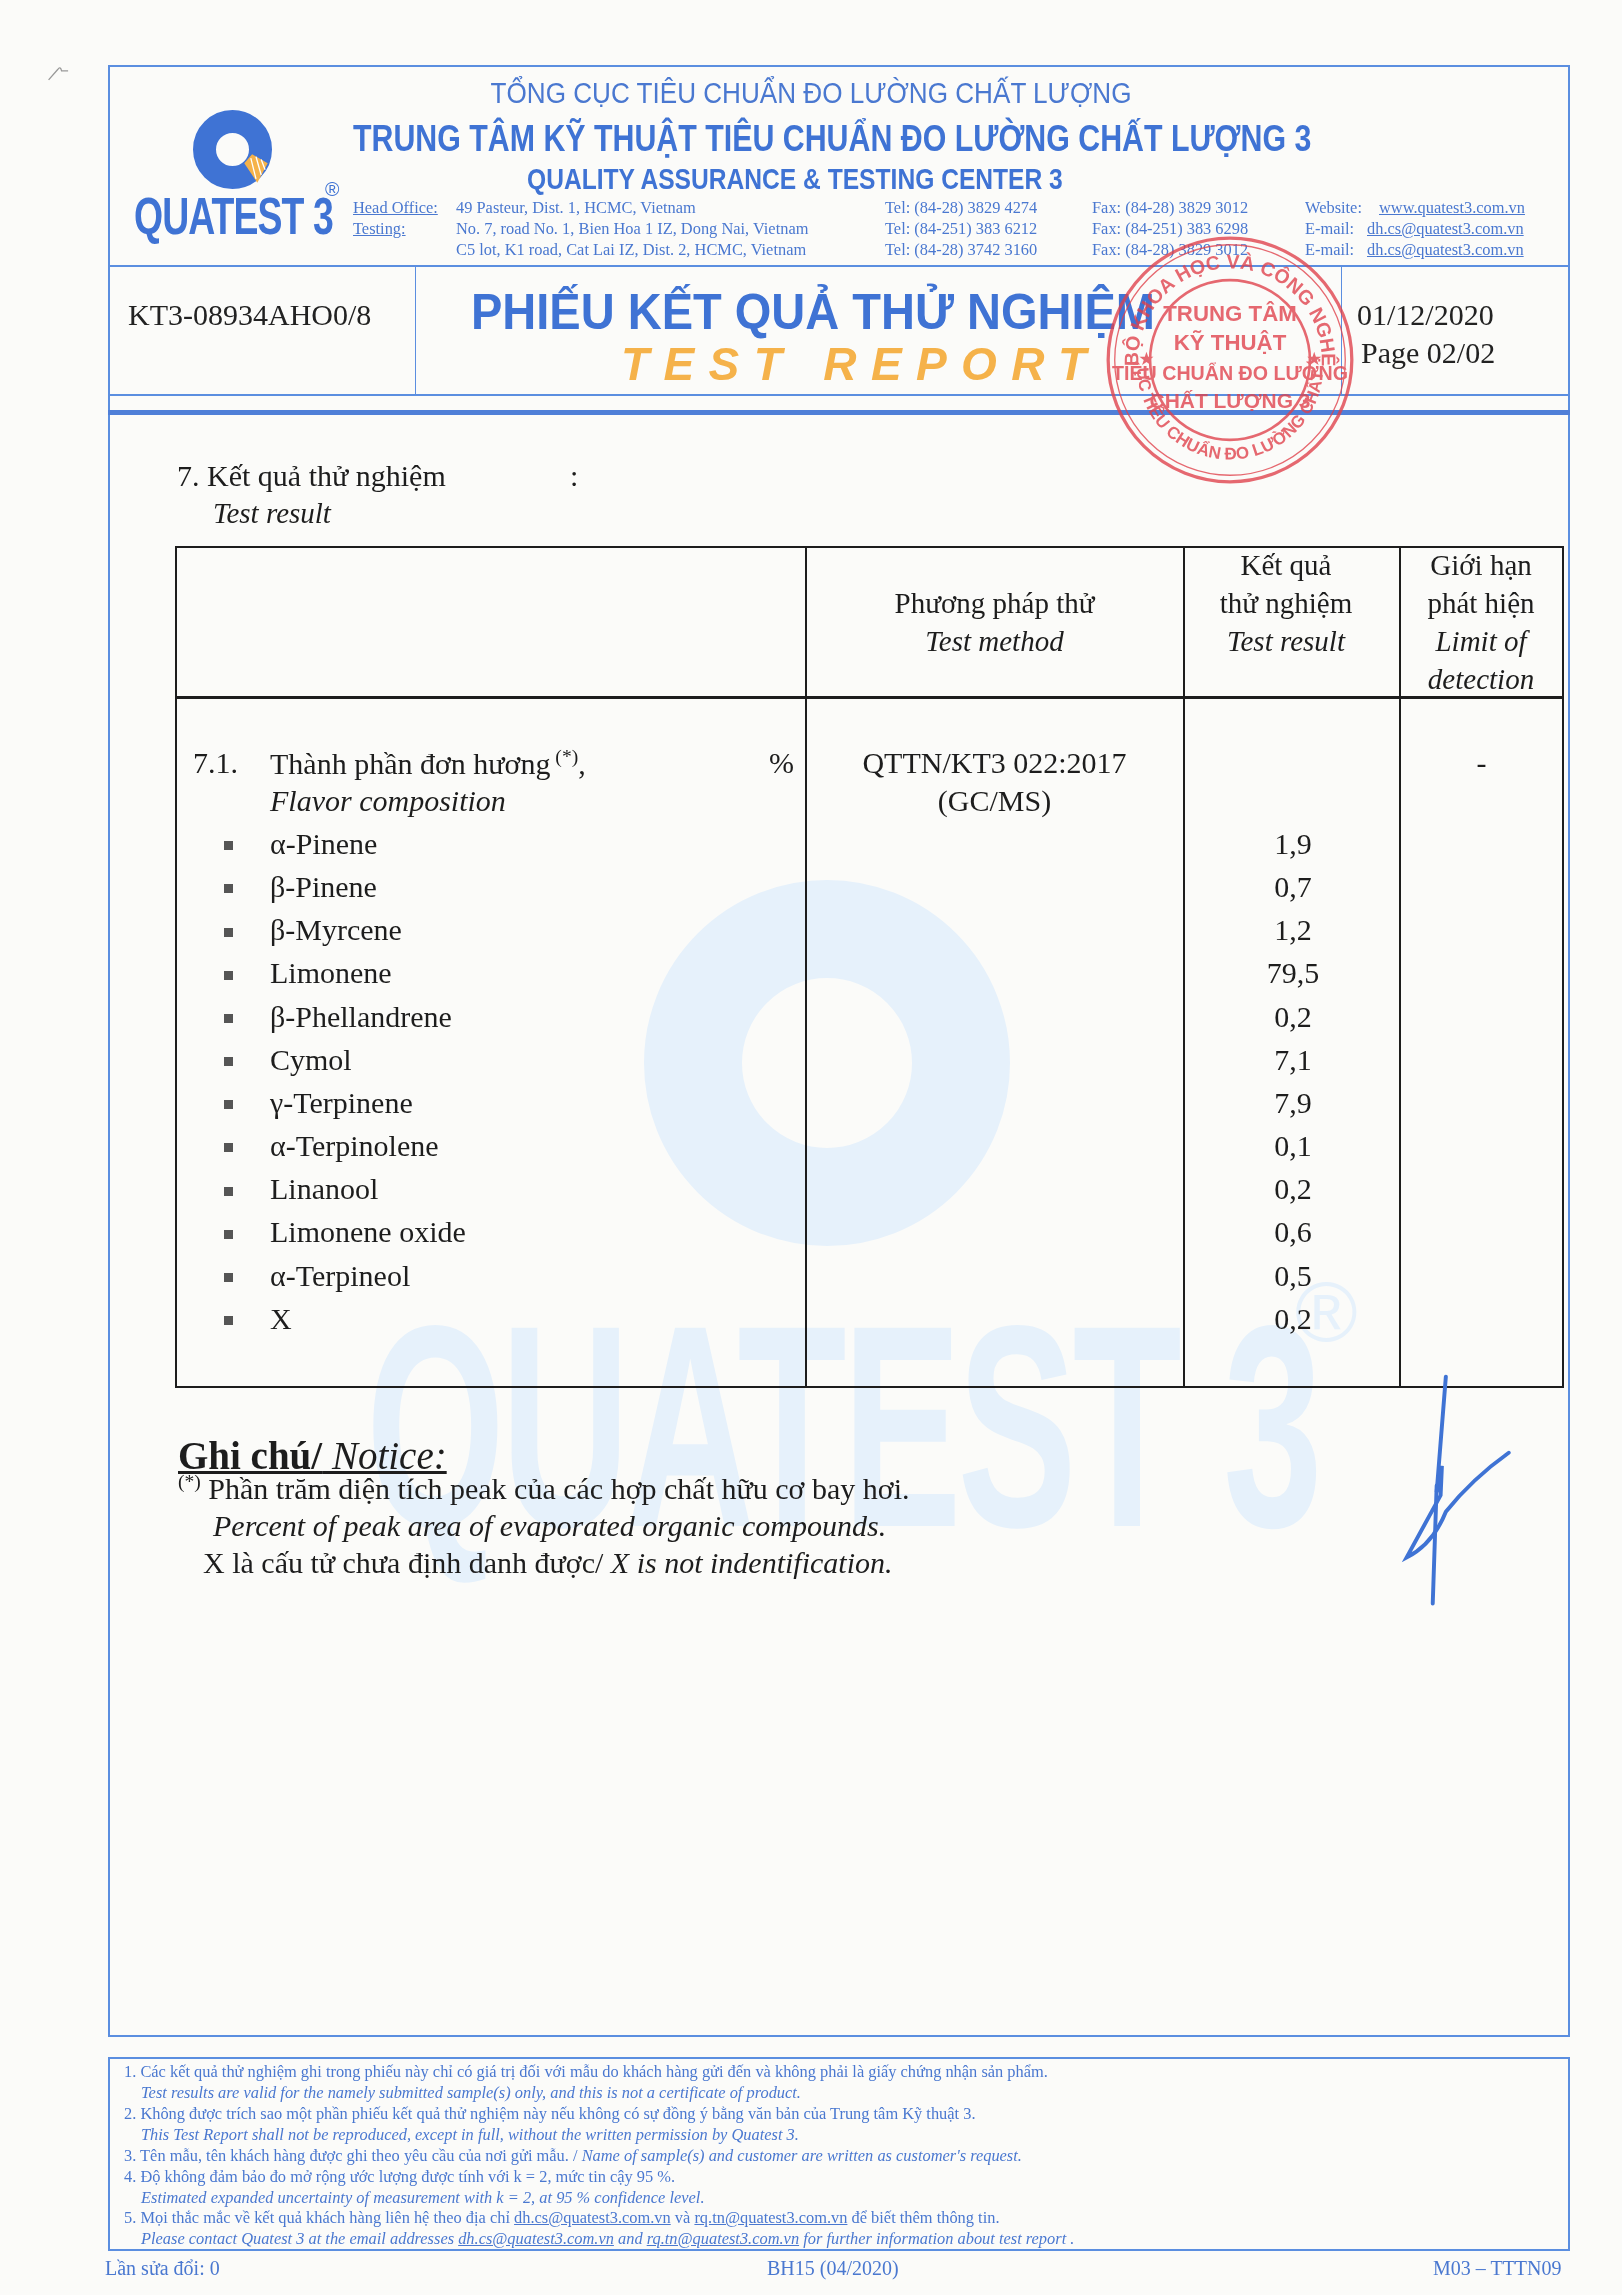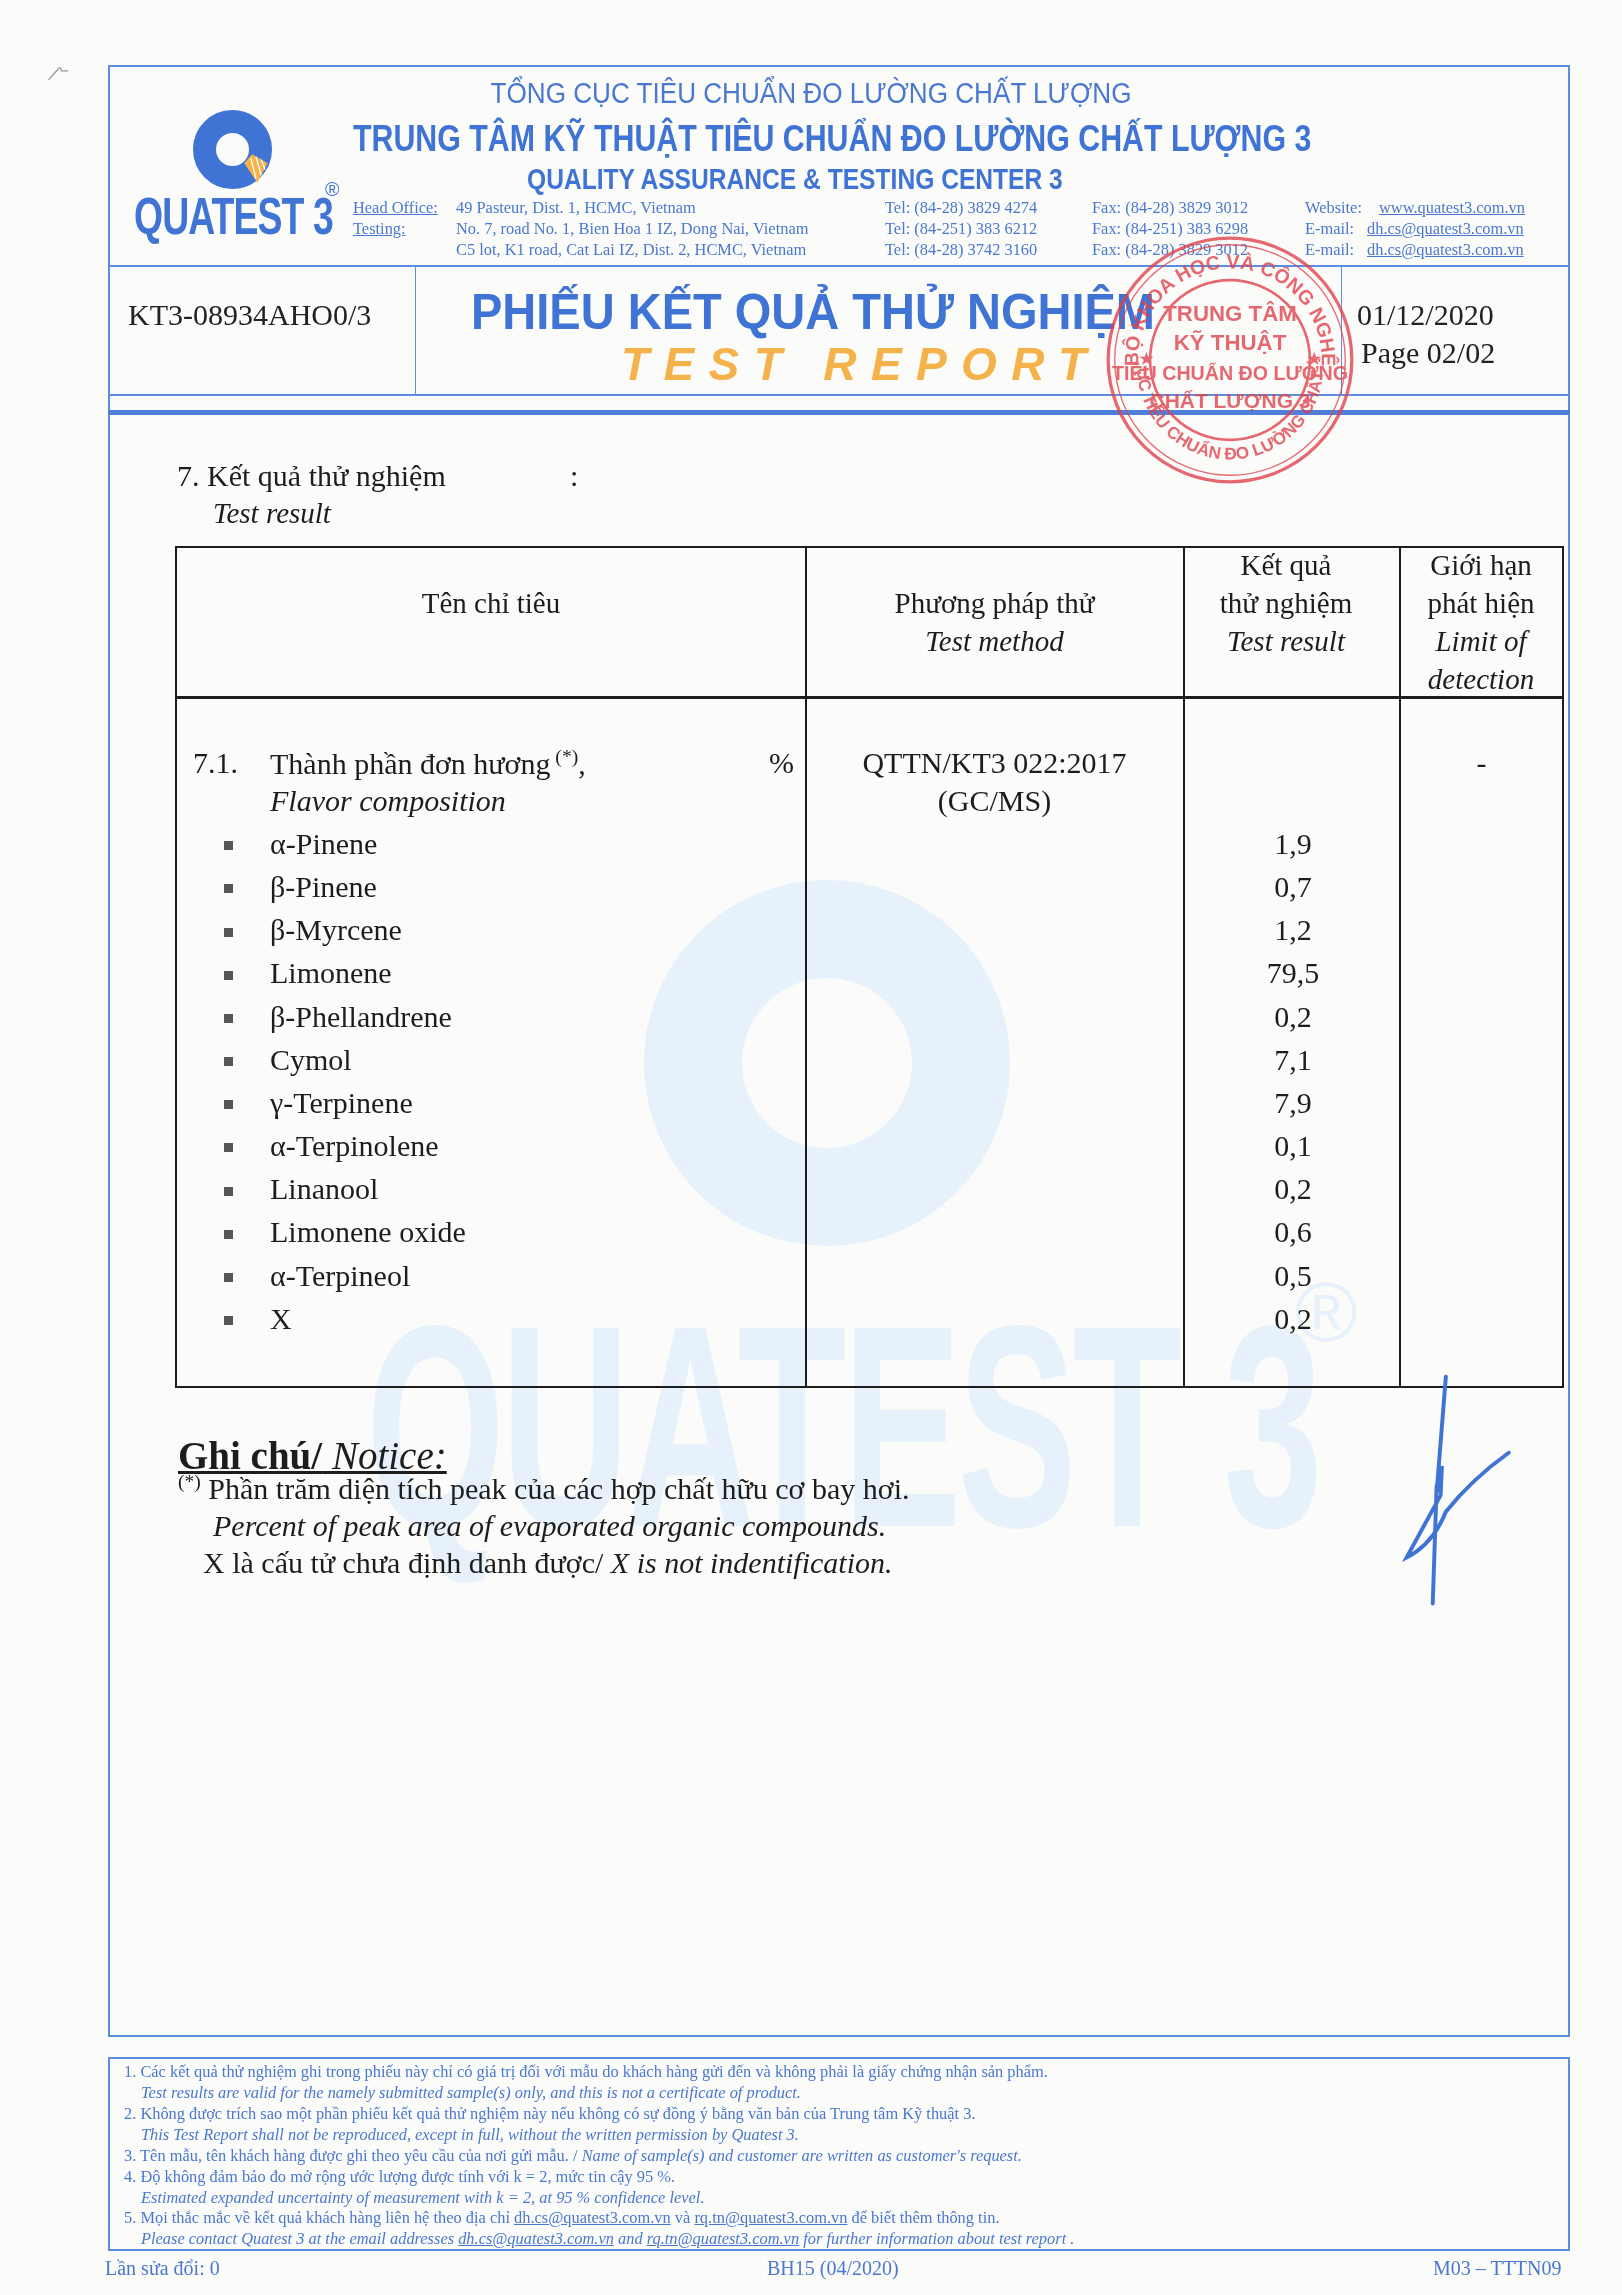--- a/index.html
+++ b/index.html
@@ -113,21 +113,21 @@
 <div class="abs contact" style="left:1092px;top:240px">Fax:  (84-28)  3829 3012</div>
 <div class="abs contact" style="left:1305px;top:240px">E-mail:</div>
 <div class="abs contact" style="left:1367px;top:240px"><u>dh.cs@quatest3.com.vn</u></div>
 
 <div class="abs hline" style="left:108px;top:265px;width:1462px"></div>
 <div class="abs vline" style="left:415px;top:265px;height:131px"></div>
 <div class="abs vline" style="left:1341px;top:265px;height:131px"></div>
 <div class="abs hline" style="left:108px;top:394px;width:1462px"></div>
 <div class="abs" style="left:108px;top:410px;width:1462px;height:5.2px;background:#4f7fd8"></div>
 
-<div class="abs report-no">KT3-08934AHO0/3</div>
+<div class="abs report-no">KT3-08934AHO0/8</div>
 <div class="abs title-vi">PHIẾU KẾT QUẢ THỬ NGHIỆM</div>
 <div class="abs title-en">TEST REPORT</div>
 <div class="abs date">01/12/2020</div>
 <div class="abs page">Page 02/02</div>
 
 <svg class="abs stamp" viewBox="0 0 400 400" width="262" height="262" style="opacity:0.78">
   <defs>
     <path id="arcTop" d="M 60 200 A 140 140 0 0 1 340 200"></path>
     <path id="arcBot" d="M 58 210 A 142 142 0 0 0 342 210"></path>
   </defs>
@@ -154,21 +154,20 @@
 <div class="abs sec-colon">:</div>
 <div class="abs sec-sub">Test result</div>
 
 <div class="abs tbl"></div>
 <div class="abs tbl-hsep"></div>
 <div class="abs tbl-v" style="left:805px"></div>
 <div class="abs tbl-v" style="left:1183px"></div>
 <div class="abs tbl-v" style="left:1399px"></div>
 
 <div class="abs th" style="left:177px;top:584px;width:628px">
-  <div>Tên chỉ tiêu</div>
 </div>
 <div class="abs th" style="left:807px;top:584px;width:375px">
   <div>Phương pháp thử</div>
   <div><i>Test method</i></div>
 </div>
 <div class="abs th" style="left:1185px;top:546px;width:202px">
   <div>Kết quả</div>
   <div>thử nghiệm</div>
   <div><i>Test result</i></div>
 </div>

